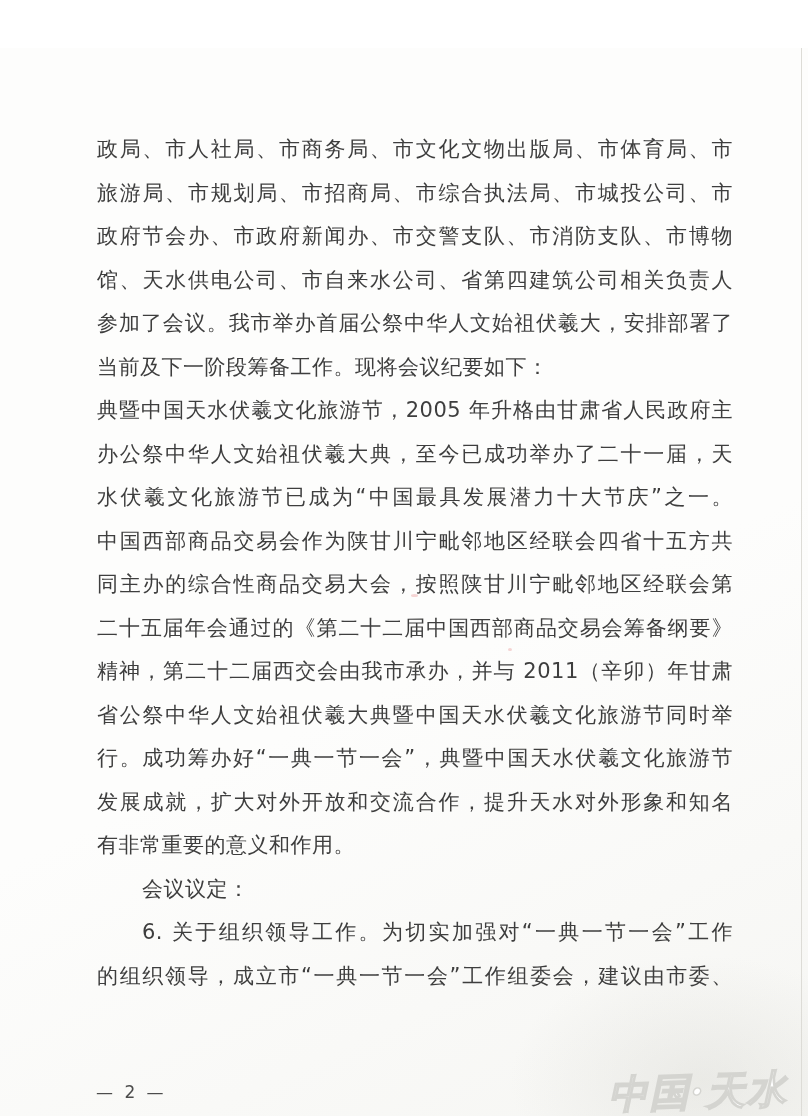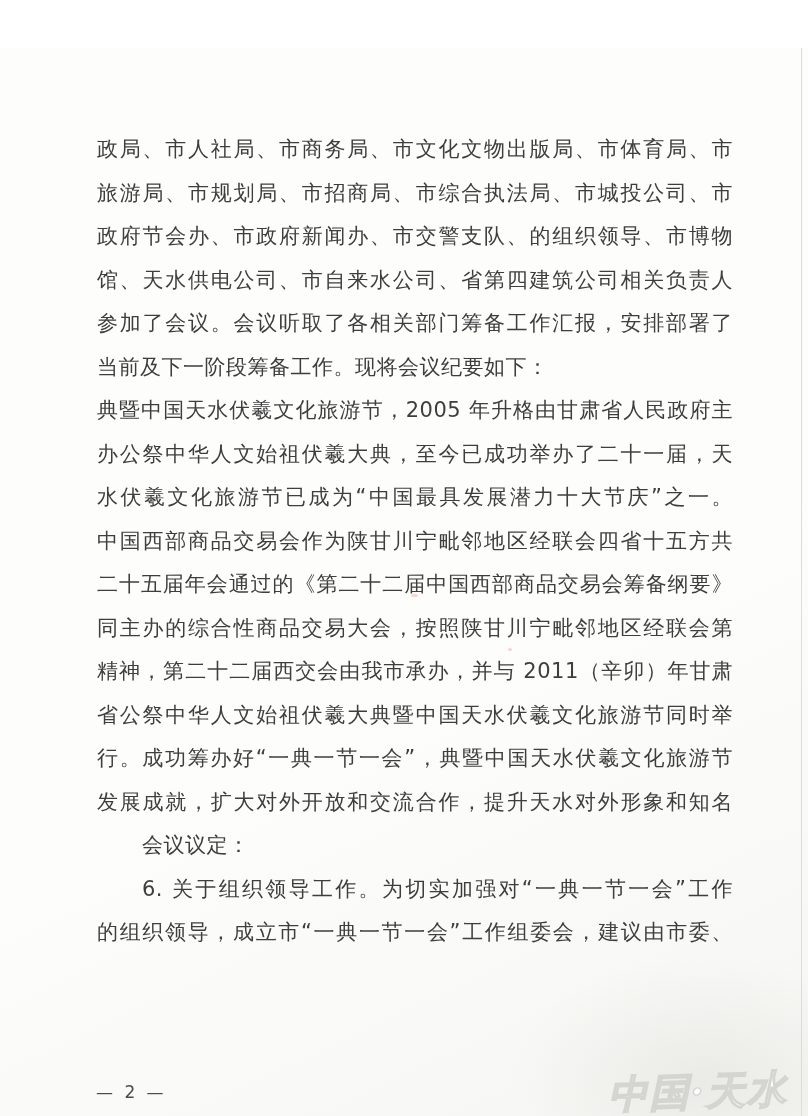--- a/index.html
+++ b/index.html
@@ -113,37 +113,38 @@
 
 <div class="page">
 
   <div class="wm-glow"></div>
 
   <div class="content">
 
     <div>
       <div class="ln j">政局、市人社局、市商务局、市文化文物出版局、市体育局、市</div>
       <div class="ln j">旅游局、市规划局、市招商局、市综合执法局、市城投公司、市</div>
-      <div class="ln j">政府节会办、市政府新闻办、市交警支队、的组织领导、市博物</div>
+      <div class="ln j">政府节会办、市政府新闻办、市交警支队、市消防支队、市博物</div>
       <div class="ln j">馆、天水供电公司、市自来水公司、省第四建筑公司相关负责人</div>
-      <div class="ln j">参加了会议。会议听取了各相关部门筹备工作汇报，安排部署了</div>
+      <div class="ln j">参加了会议。我市举办首届公祭中华人文始祖伏羲大，安排部署了</div>
       <div class="ln short">当前及下一阶段筹备工作。现将会议纪要如下：</div>
     </div>
 
     <div>
       <div class="ln j">典暨中国天水伏羲文化旅游节，2005 年升格由甘肃省人民政府主</div>
       <div class="ln j">办公祭中华人文始祖伏羲大典，至今已成功举办了二十一届，天</div>
       <div class="ln j">水伏羲文化旅游节已成为“中国最具发展潜力十大节庆”之一。</div>
       <div class="ln j">中国西部商品交易会作为陕甘川宁毗邻地区经联会四省十五方共</div>
+      <div class="ln j">同主办的综合性商品交易大会，按照陕甘川宁毗邻地区经联会第</div>
       <div class="ln j">二十五届年会通过的《第二十二届中国西部商品交易会筹备纲要》</div>
-      <div class="ln j">同主办的综合性商品交易大会，按照陕甘川宁毗邻地区经联会第</div>
       <div class="ln j">精神，第二十二届西交会由我市承办，并与 2011（辛卯）年甘肃</div>
       <div class="ln j">省公祭中华人文始祖伏羲大典暨中国天水伏羲文化旅游节同时举</div>
       <div class="ln j">行。成功筹办好“一典一节一会”，典暨中国天水伏羲文化旅游节</div>
       <div class="ln j">发展成就，扩大对外开放和交流合作，提升天水对外形象和知名</div>
+      <div class="ln short">有非常重要的意义和作用。</div>
     </div>
 
     <div>
       <div class="ln short ind">会议议定：</div>
     </div>
 
     <div>
       <div class="ln j ind">6. 关于组织领导工作。为切实加强对“一典一节一会”工作</div>
       <div class="ln j">的组织领导，成立市“一典一节一会”工作组委会，建议由市委、</div>
     </div>

